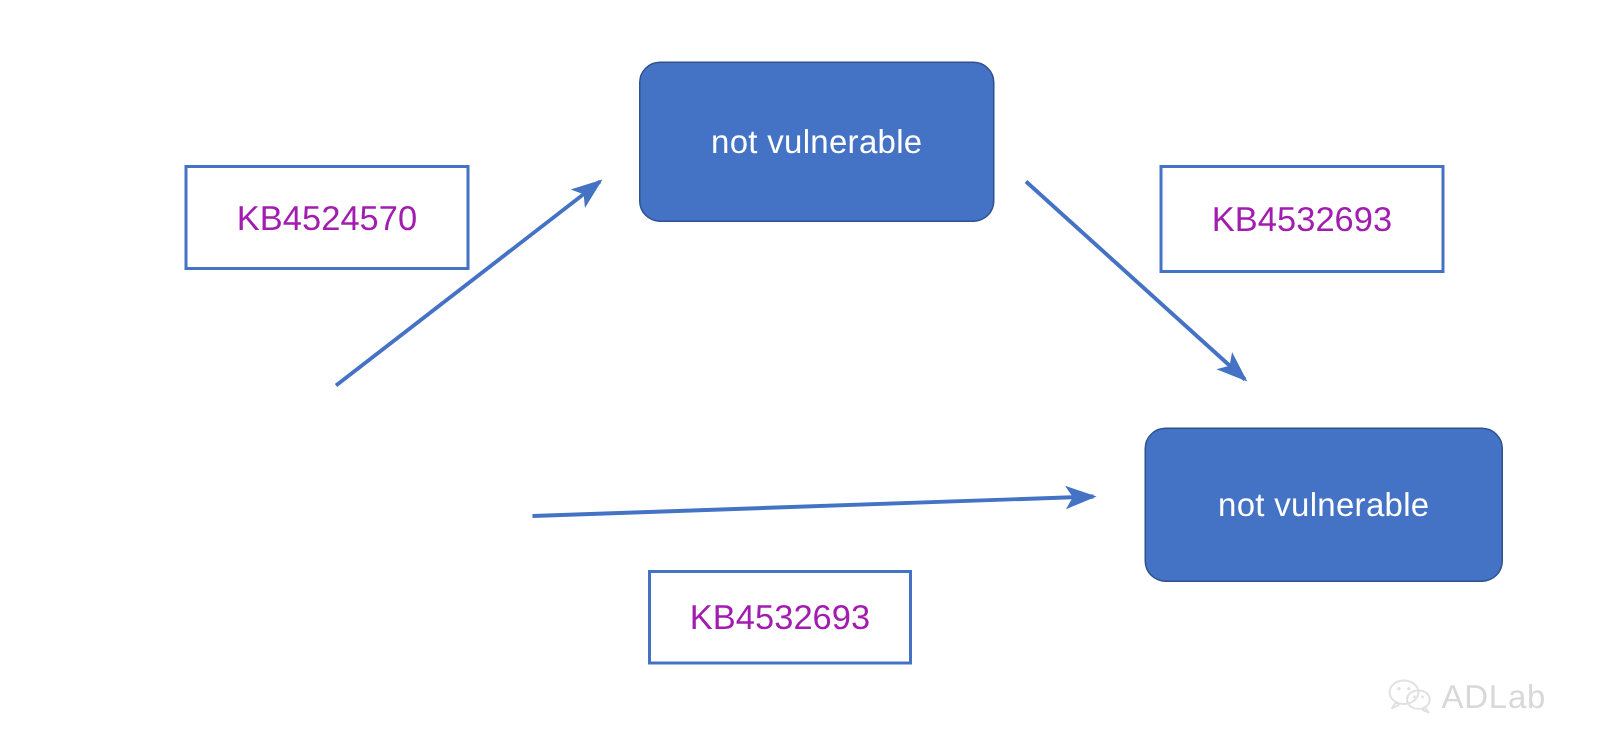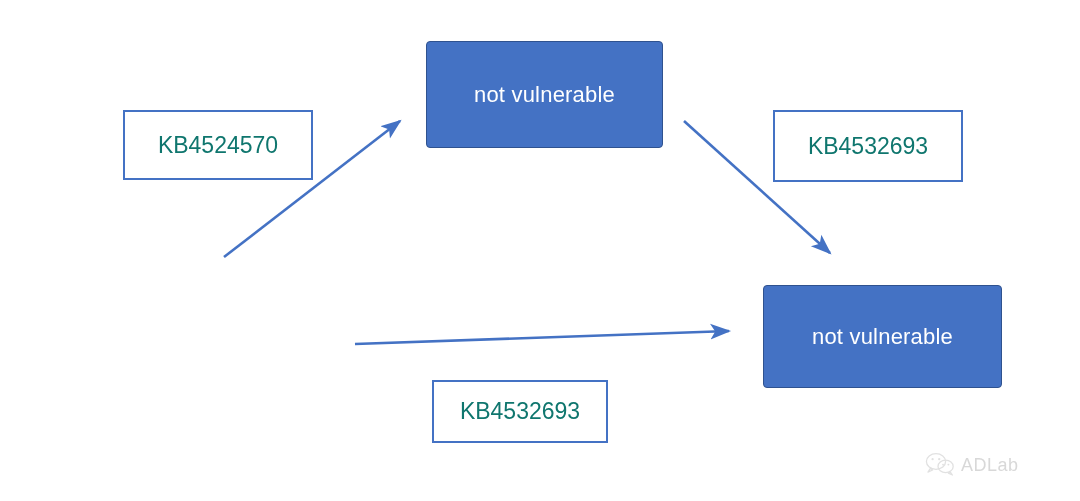--- a/index.html
+++ b/index.html
@@ -16,21 +16,21 @@
   #canvas {
     position: relative;
     width: 1080px;
     height: 501px;
     background: #ffffff;
   }
   .node {
     position: absolute;
     background: #4472c4;
     border: 1px solid #2f528f;
-    border-radius: 4px;
+    border-radius: 14px;
     display: flex;
     align-items: center;
     justify-content: center;
     box-sizing: border-box;
     color: #ffffff;
     font-size: 22px;
     letter-spacing: 0.2px;
   }
   .node-label {
     color: #ffffff;
@@ -41,21 +41,21 @@
   .kb-box {
     position: absolute;
     background: #ffffff;
     border: 2.5px solid #4472c4;
     display: flex;
     align-items: center;
     justify-content: center;
     box-sizing: border-box;
   }
   .kb-label {
-    color: #0f766e;
+    color: #a21caf;
     font-size: 23px;
     line-height: 1;
     white-space: nowrap;
   }
   #arrow-layer {
     position: absolute;
     left: 0;
     top: 0;
     width: 1080px;
     height: 501px;
@@ -75,21 +75,21 @@
     position: absolute;
     left: 925px;
     top: 452px;
     display: flex;
     align-items: center;
     gap: 6px;
     opacity: 0.55;
   }
   #watermark-text {
     color: #b9b9b9;
-    font-size: 18px;
+    font-size: 22px;
     line-height: 1;
     letter-spacing: 0.5px;
     font-family: "Liberation Sans", sans-serif;
   }
 </style>
 </head>
 <body>
 
 <div id="canvas">
 

